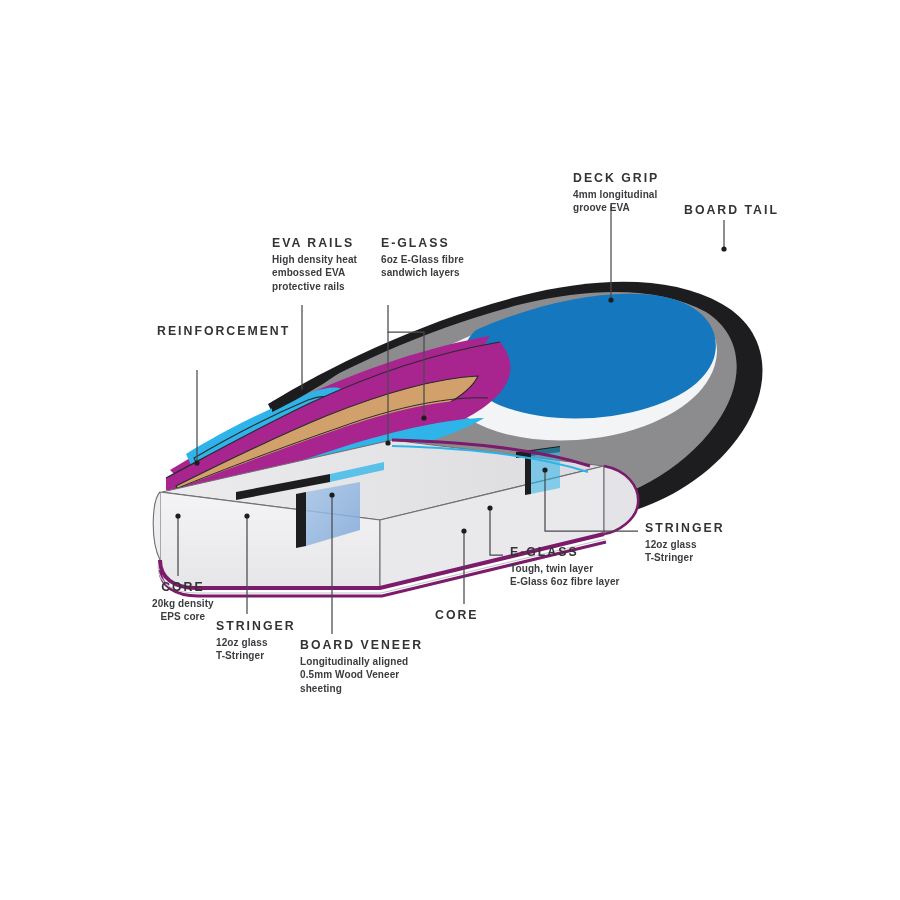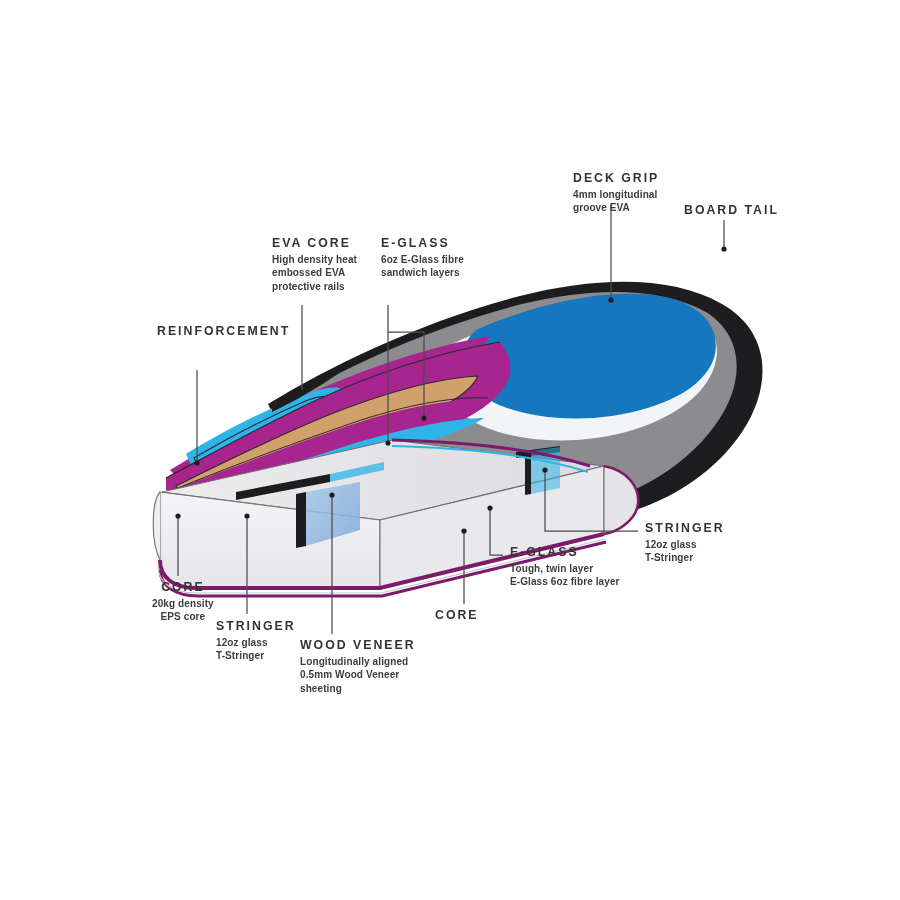--- a/index.html
+++ b/index.html
@@ -212,21 +212,21 @@
   <div id="labels-layer">
       <div class="label" style="left: 573px; top: 171px;">
         <div class="ttl">DECK GRIP</div>
         <div class="desc">4mm longitudinal
 groove EVA</div>
       </div>
       <div class="label" style="left: 684px; top: 203px; text-align: right;">
         <div class="ttl">BOARD TAIL</div>
       </div>
       <div class="label" style="left: 272px; top: 236px;">
-        <div class="ttl">EVA CORE</div>
+        <div class="ttl">EVA RAILS</div>
         <div class="desc">High density heat
 embossed EVA
 protective rails</div>
       </div>
       <div class="label" style="left: 381px; top: 236px;">
         <div class="ttl">E-GLASS</div>
         <div class="desc">6oz E-Glass fibre
 sandwich layers</div>
       </div>
       <div class="label" style="left: 157px; top: 324px;">
@@ -246,21 +246,21 @@
         <div class="ttl">CORE</div>
         <div class="desc">20kg density
 EPS core</div>
       </div>
       <div class="label" style="left: 216px; top: 619px;">
         <div class="ttl">STRINGER</div>
         <div class="desc">12oz glass
 T-Stringer</div>
       </div>
       <div class="label" style="left: 300px; top: 638px;">
-        <div class="ttl">WOOD VENEER</div>
+        <div class="ttl">BOARD VENEER</div>
         <div class="desc">Longitudinally aligned
 0.5mm Wood Veneer
 sheeting</div>
       </div>
       <div class="label" style="left: 435px; top: 608px;">
         <div class="ttl">CORE</div>
       </div>
     </div>
 
 </div>

